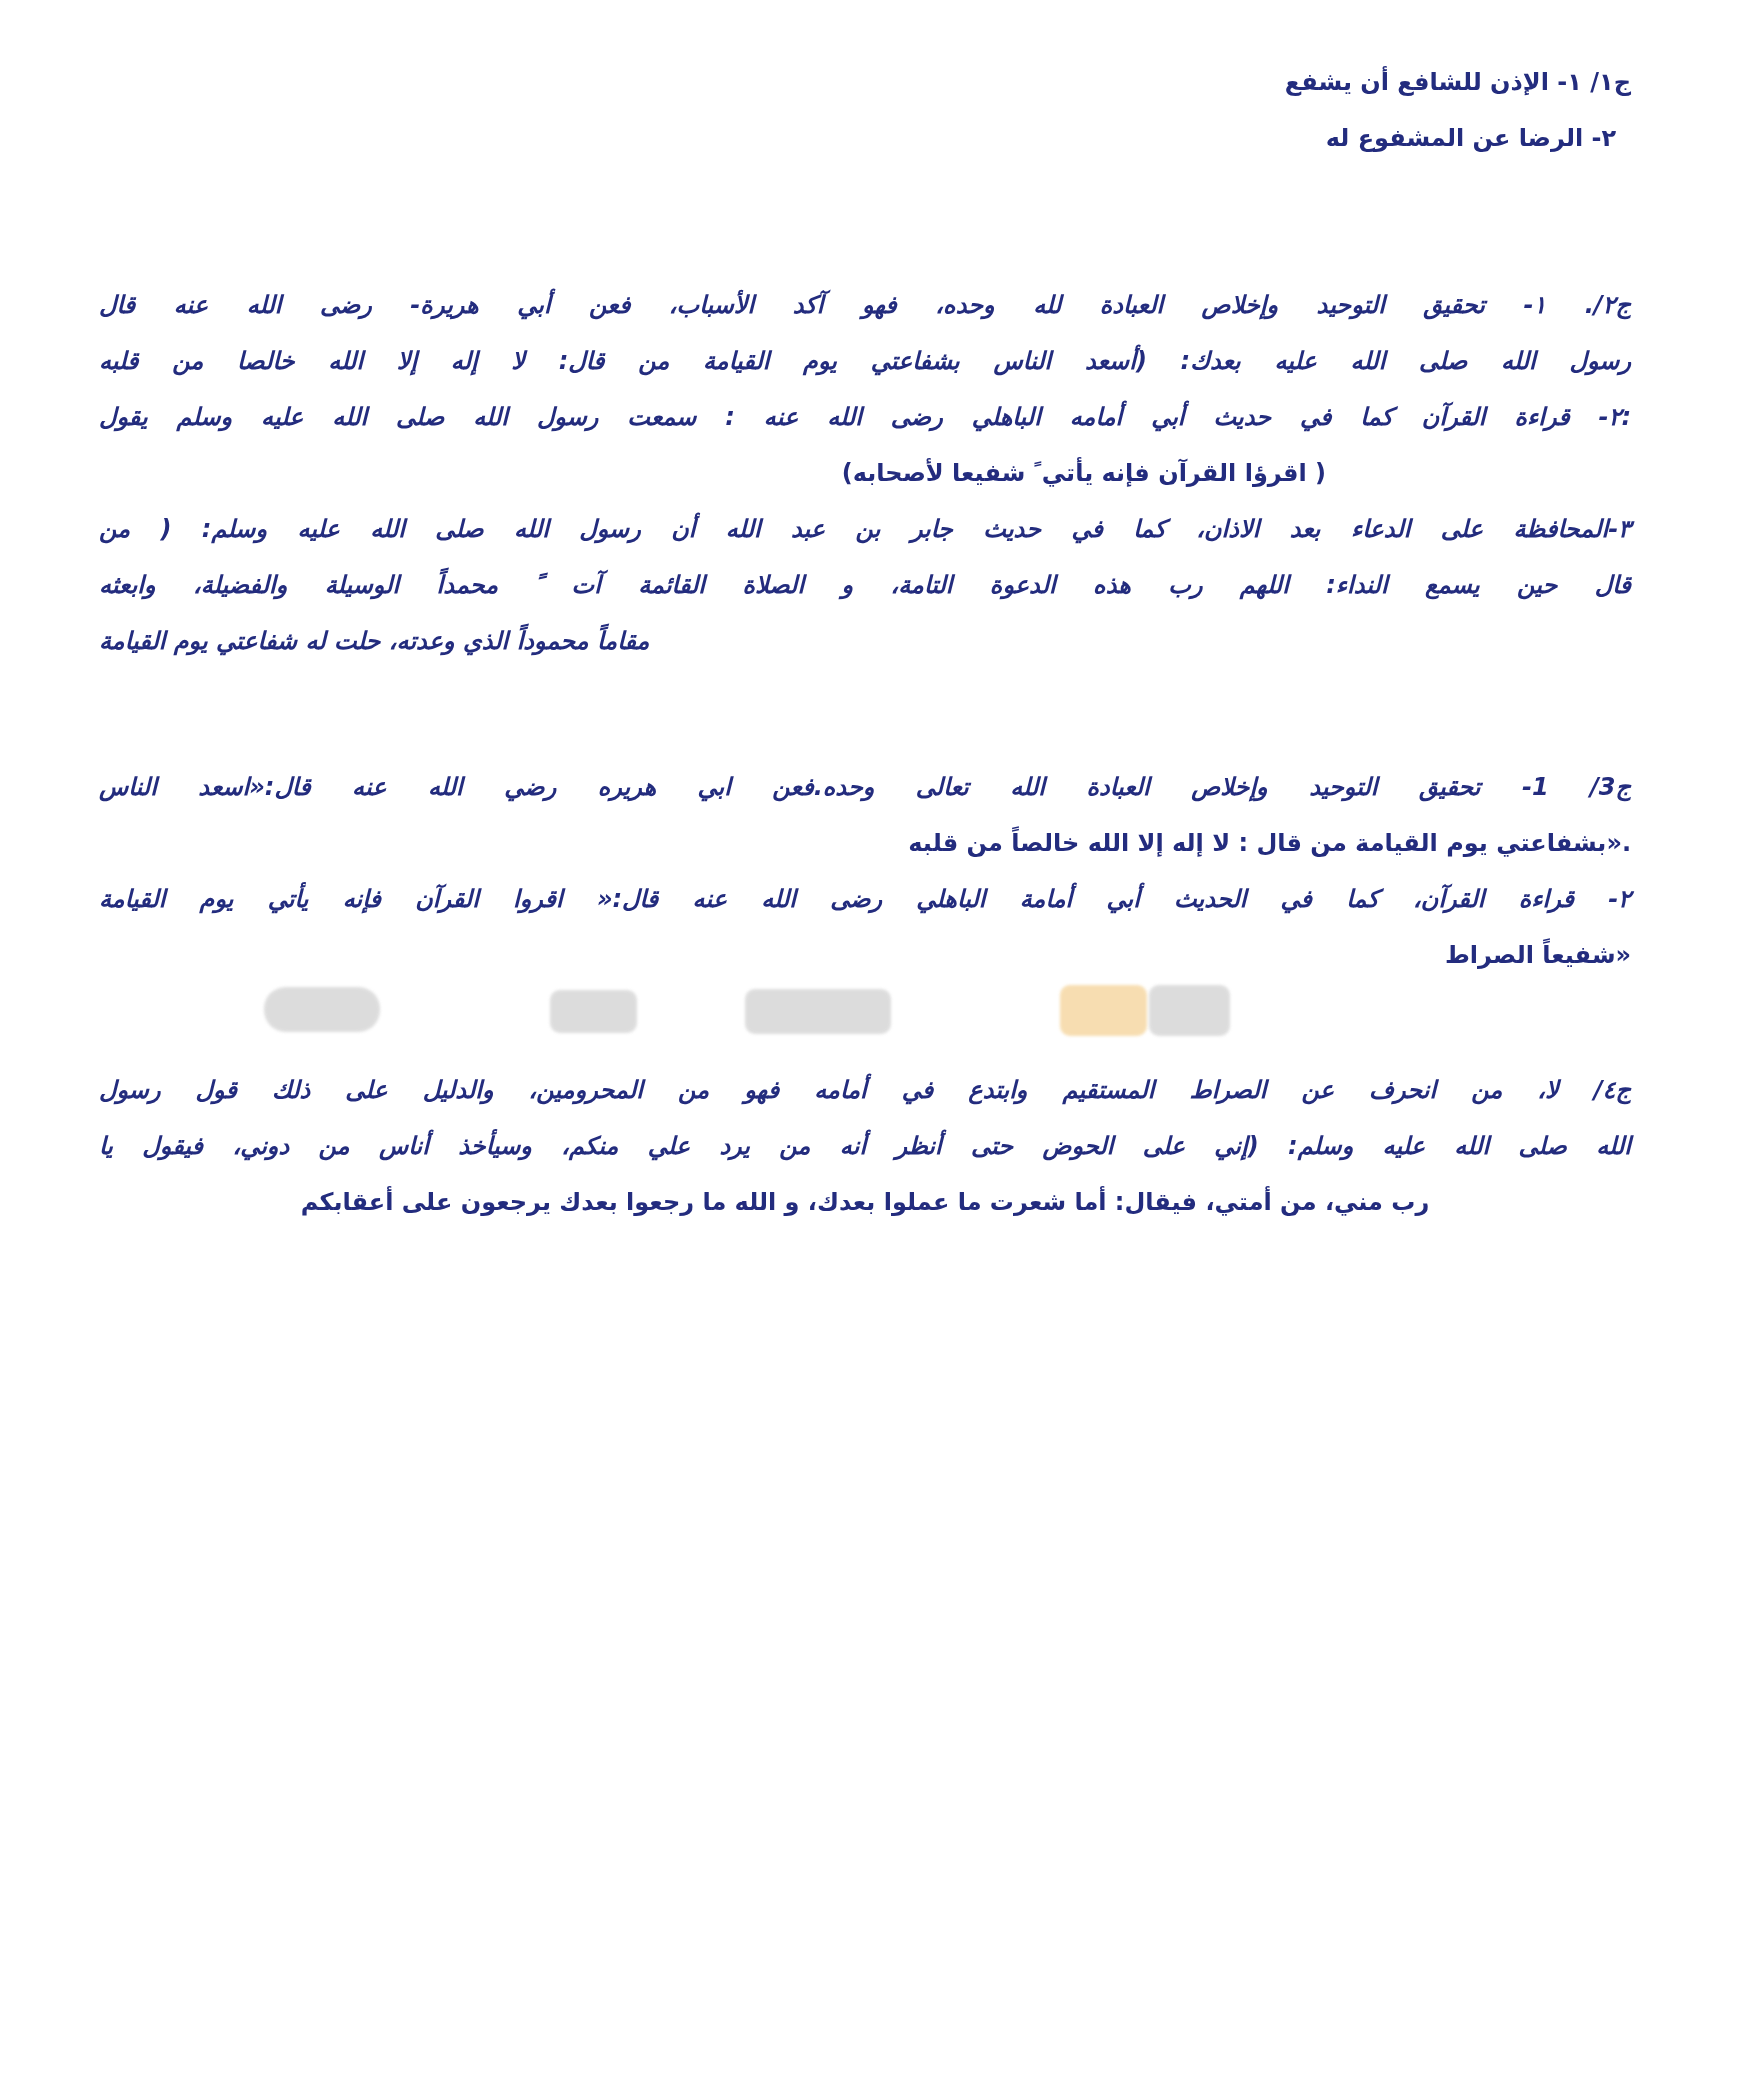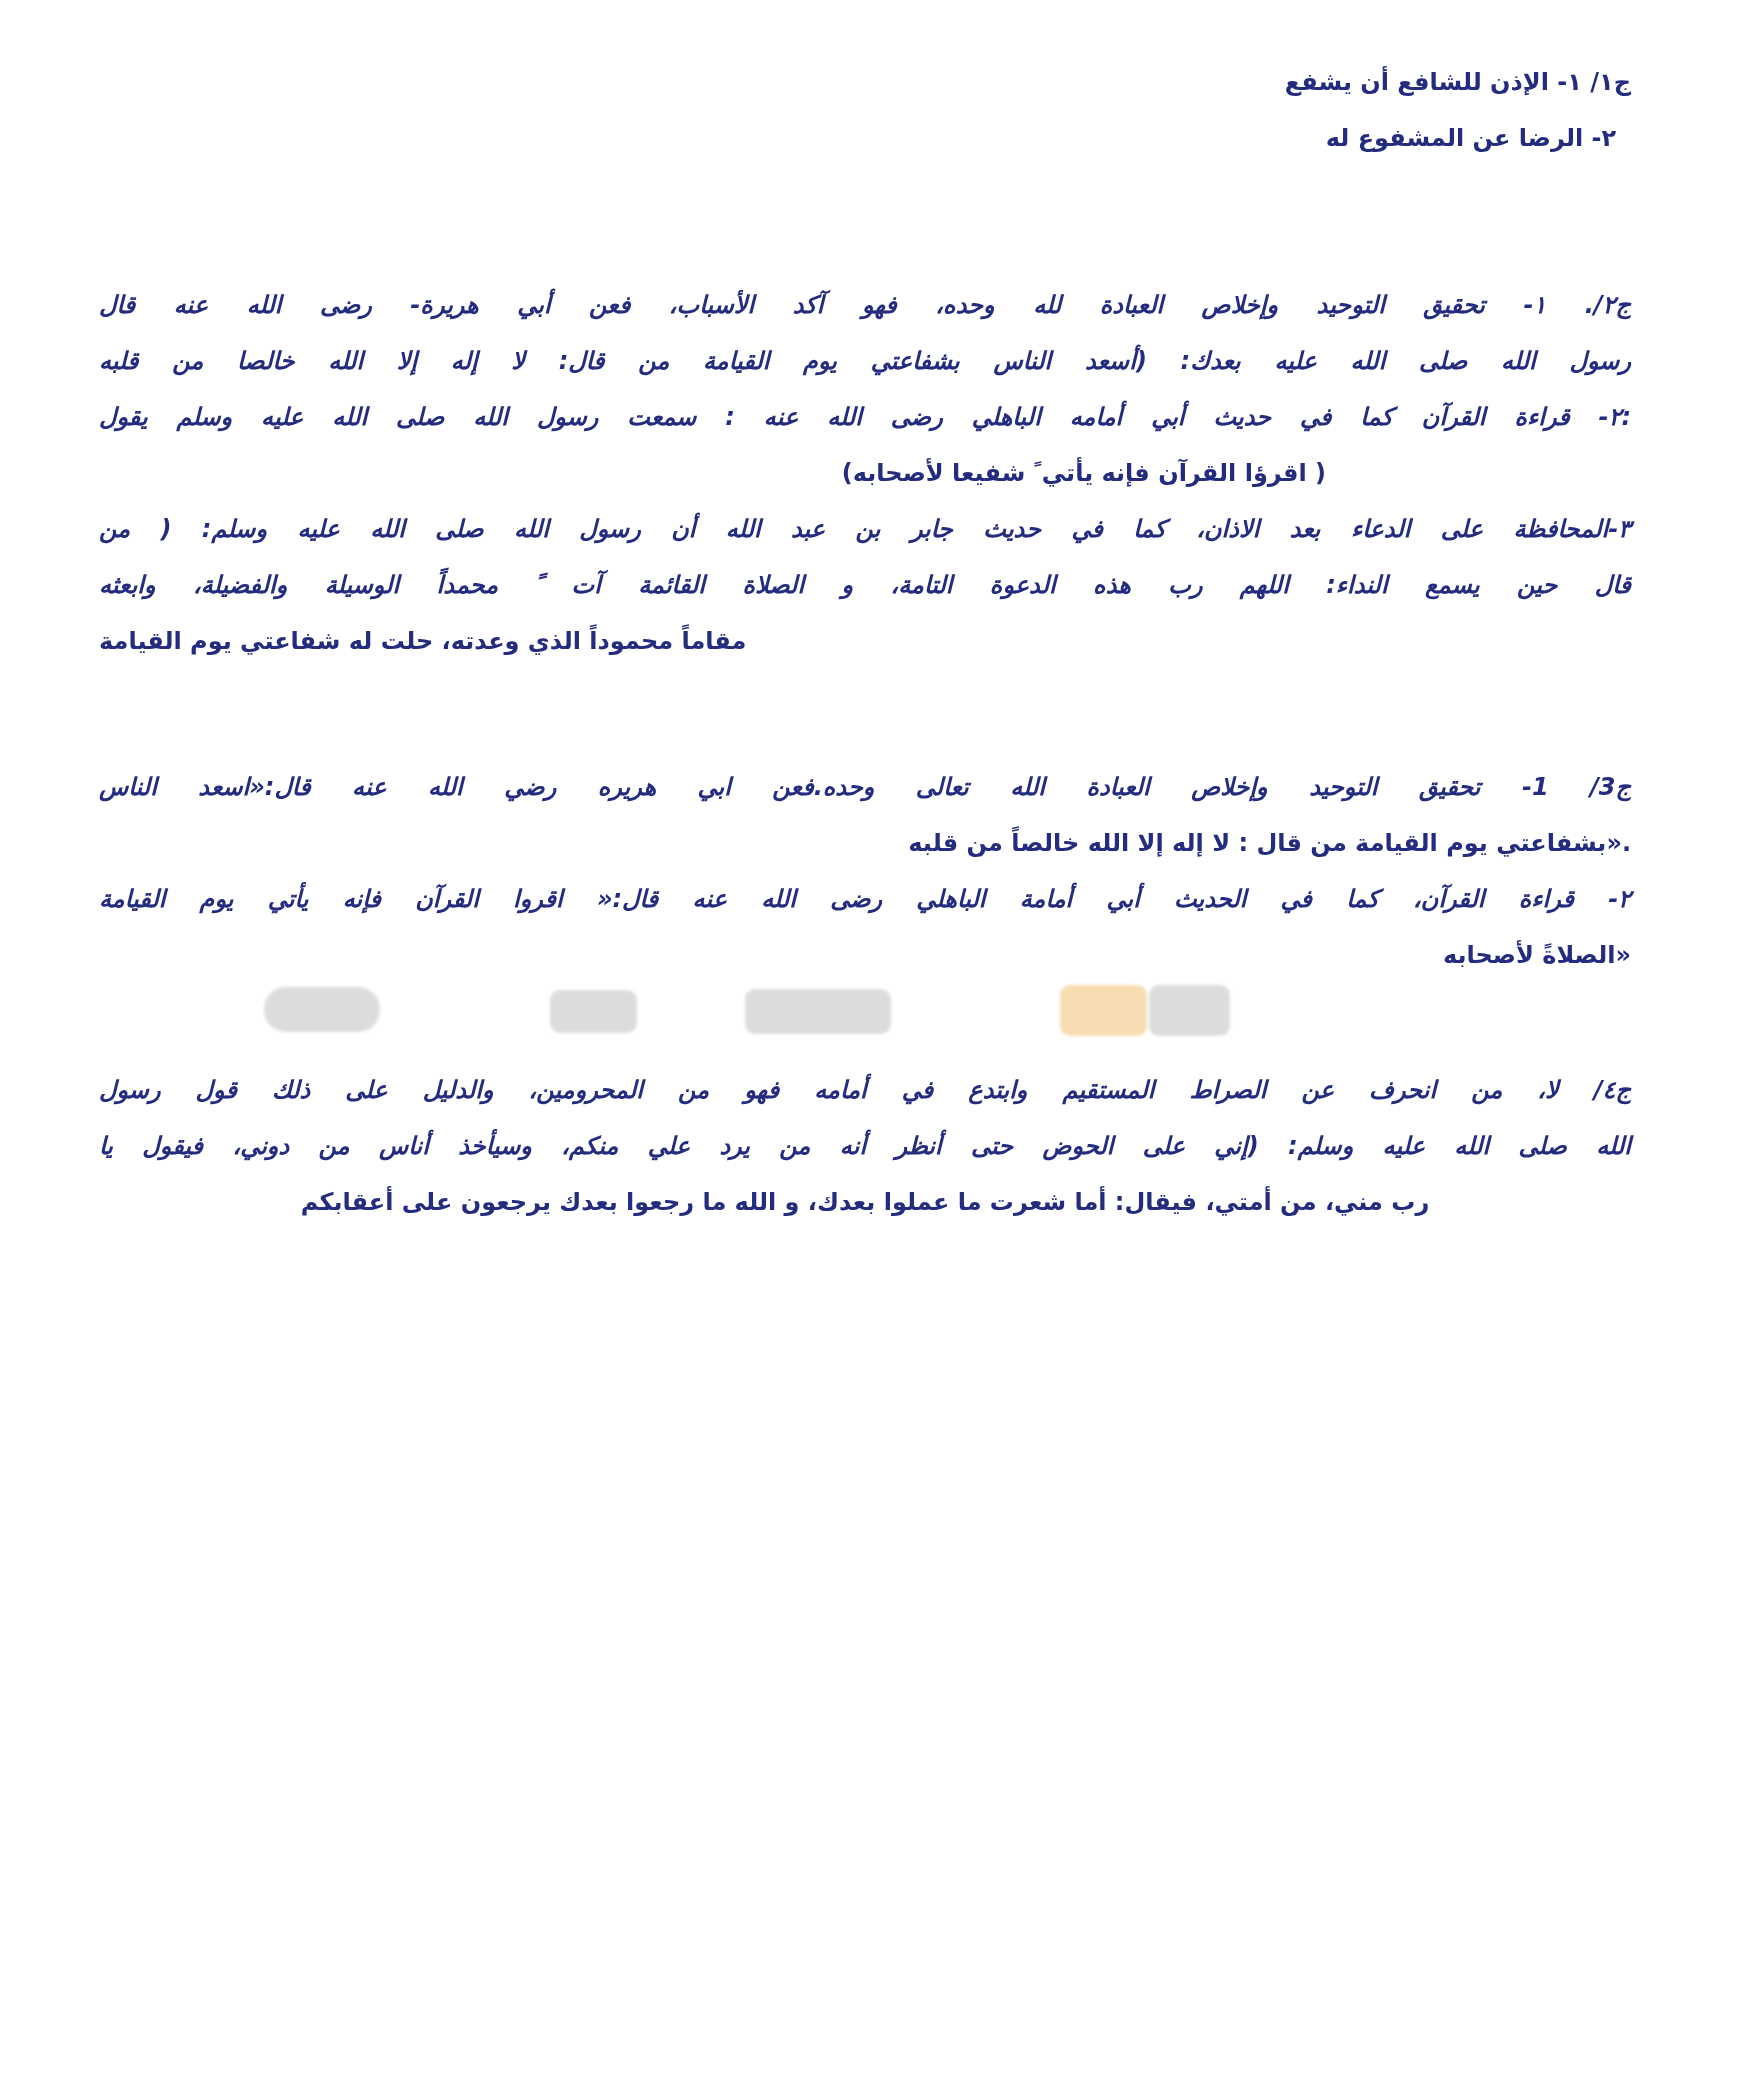--- a/index.html
+++ b/index.html
@@ -32,21 +32,21 @@
     line-height: 56px;
     white-space: normal;
   }
   
   .j {
     text-align: justify;
     text-align-last: justify;
     font-style: italic;
   }
   .r { text-align: right; }
-  .l { text-align: left; }
+  .l { text-align: left; font-style: italic; }
   .c { text-align: center; }
   .indent-r-sm { padding-right: 14.8px; }   
   .indent-r-lg { padding-right: 305px; }  
 
   #para-1 { top: 54px; }
   #para-2 { top: 277px; }
   #para-3 { top: 759px; }
   #para-4 { top: 1062px; }
 
   
@@ -82,21 +82,21 @@
     <div class="line r indent-r-lg">( اقرؤا القرآن فإنه يأتي ً شفيعا لأصحابه)</div>
     <div class="line j">٣-المحافظة على الدعاء بعد الاذان، كما في حديث جابر بن عبد الله أن رسول الله صلى الله عليه وسلم: ( من</div>
     <div class="line j">قال حين يسمع النداء: اللهم رب هذه الدعوة التامة، و الصلاة القائمة آت ً محمداً الوسيلة والفضيلة، وابعثه</div>
     <div class="line l">مقاماً محموداً الذي وعدته، حلت له شفاعتي يوم القيامة</div>
   </div>
 
   <div class="para" id="para-3">
     <div class="line j">ج3/ 1- تحقيق التوحيد وإخلاص العبادة الله تعالى وحده.فعن ابي هريره رضي الله عنه قال:«اسعد الناس</div>
     <div class="line r">.«بشفاعتي يوم القيامة من قال : لا إله إلا الله خالصاً من قلبه</div>
     <div class="line j">٢- قراءة القرآن، كما في الحديث أبي أمامة الباهلي رضى الله عنه قال:« اقروا القرآن فإنه يأتي يوم القيامة</div>
-    <div class="line r">«الصلاةً لأصحابه</div>
+    <div class="line r">«شفيعاً الصراط</div>
   </div>
 
   <div class="watermark">
     <div class="wm gray" id="wm-1"></div>
     <div class="wm gray" id="wm-2"></div>
     <div class="wm gray" id="wm-3"></div>
     <div class="wm orange" id="wm-4"></div>
     <div class="wm gray" id="wm-5"></div>
   </div>
 

